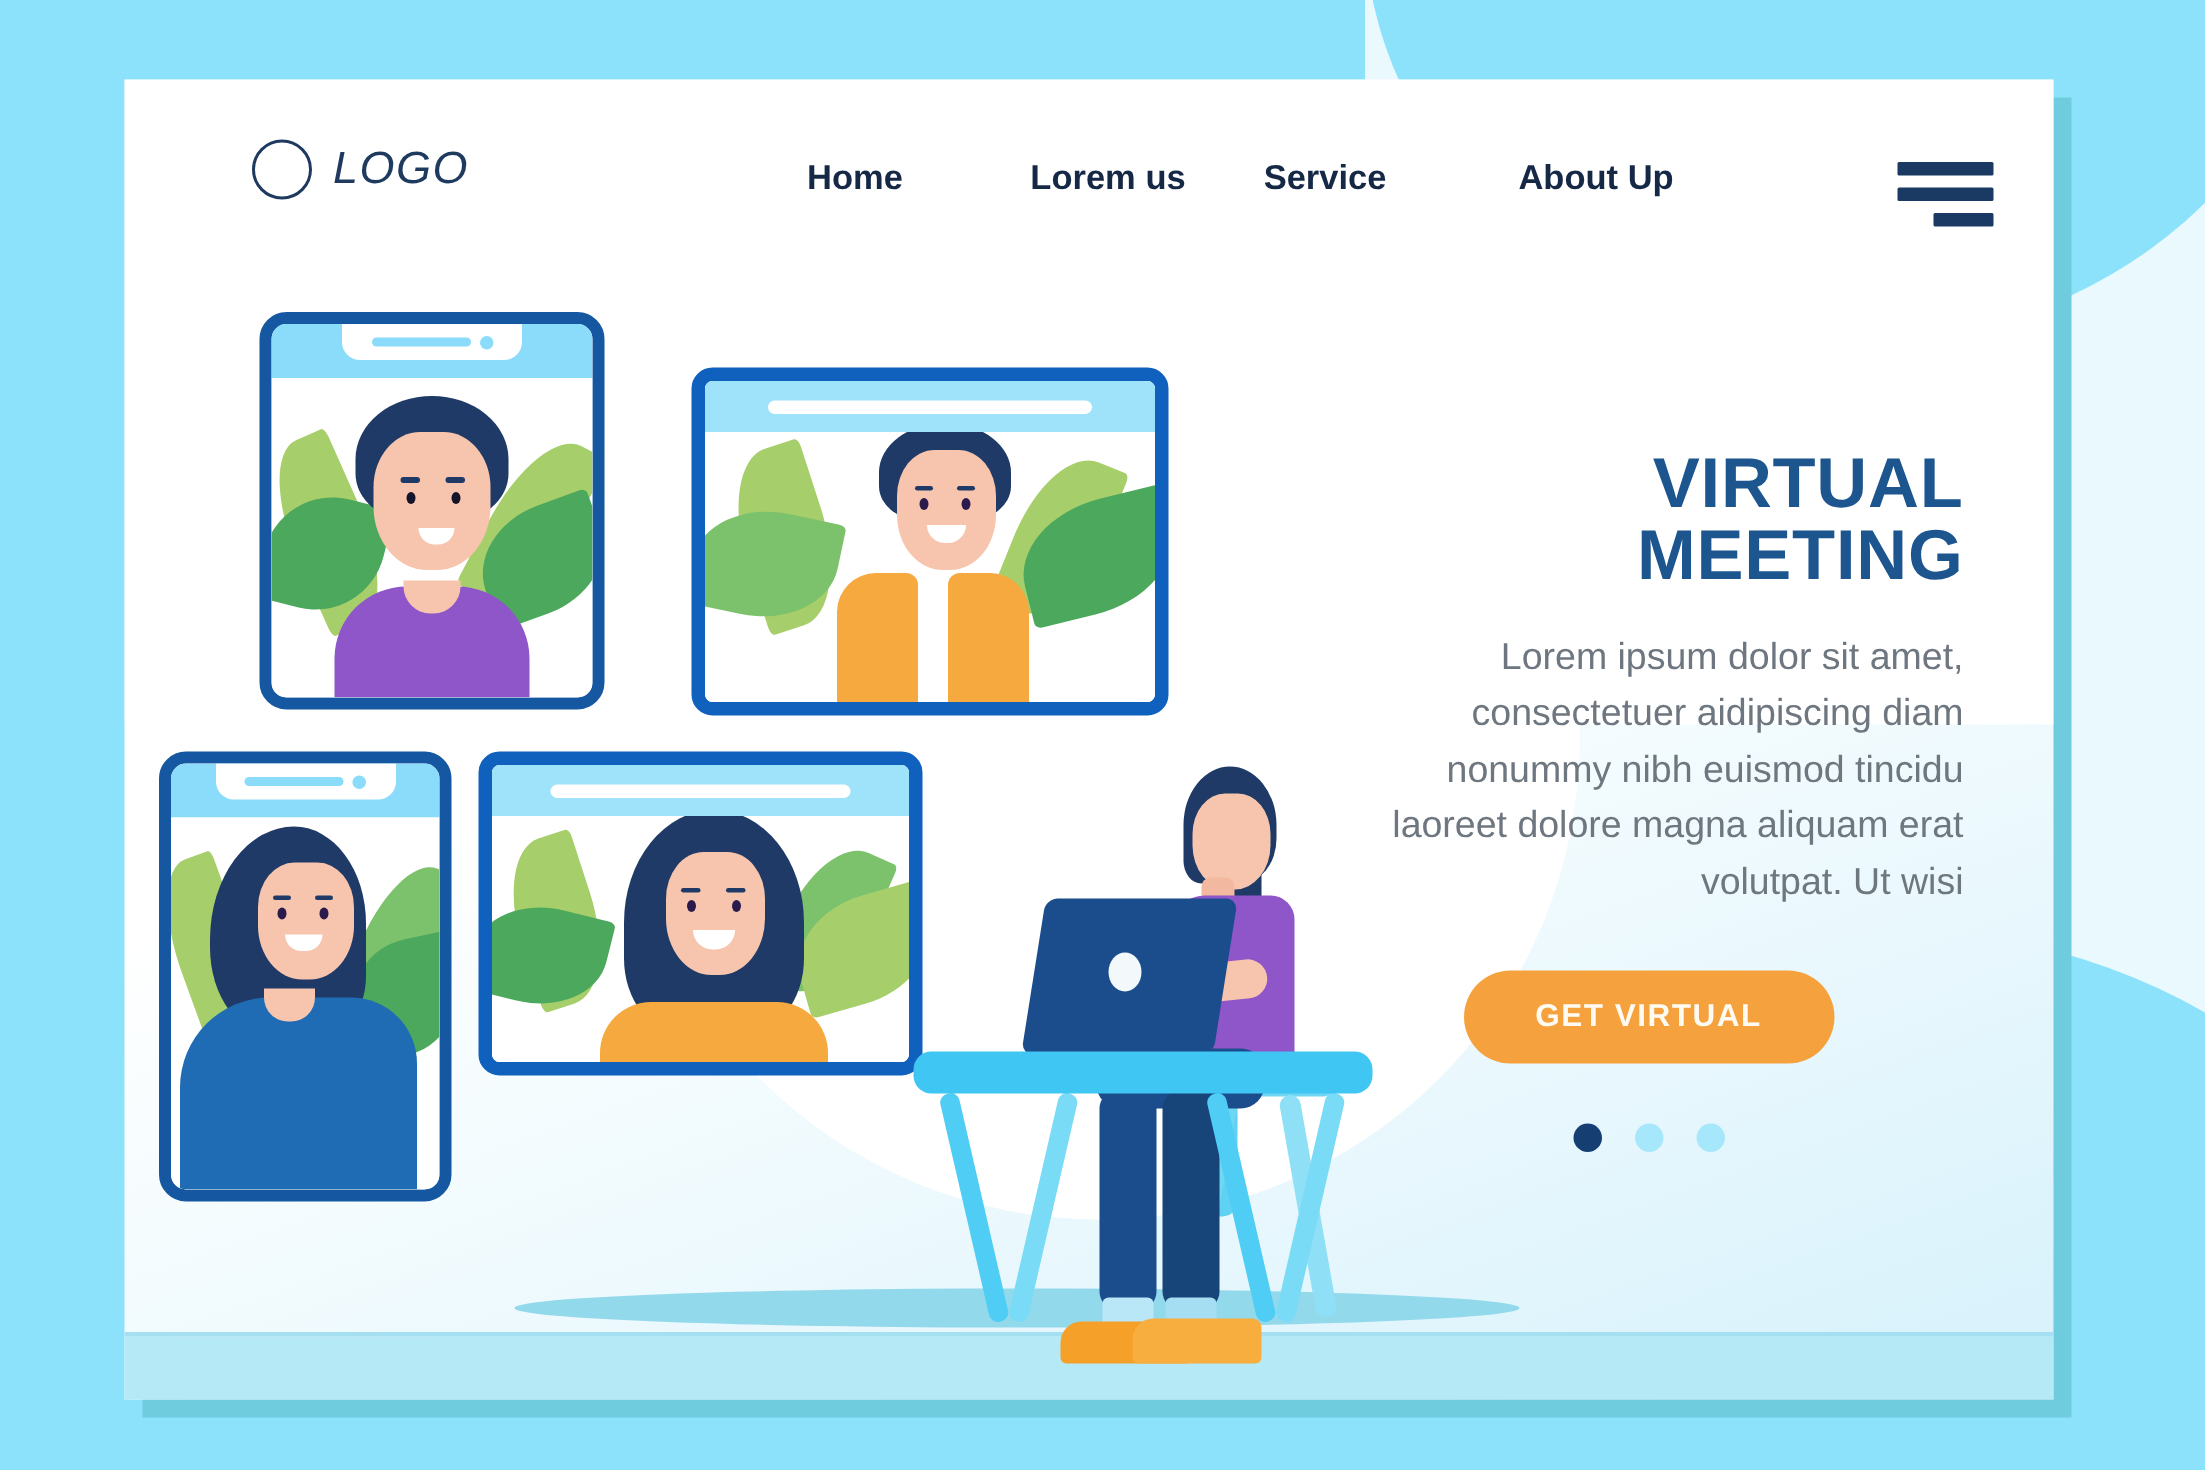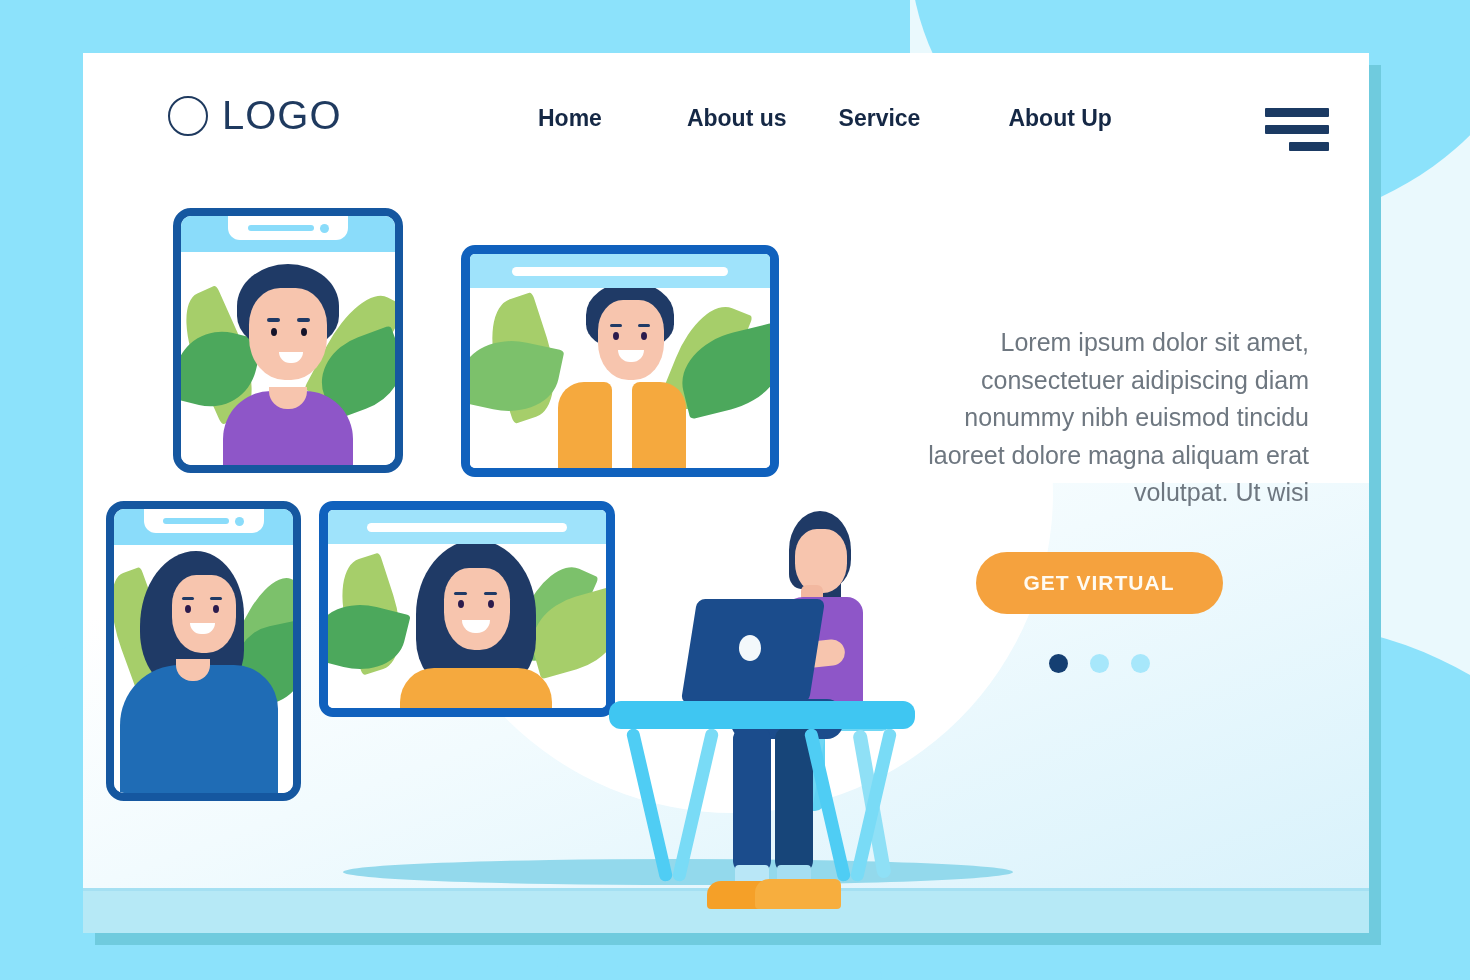--- a/index.html
+++ b/index.html
@@ -59,21 +59,21 @@
   }
   .logo{
     position:absolute; left:85px; top:40px;
     display:flex; align-items:center; gap:14px;
   }
   .logo-mark{
     width:40px; height:40px; border-radius:50%;
     border:2.5px solid #1F3A5F;
   }
   .logo-text{
-    font-size:40px; letter-spacing:1px; color:#1F3A5F; font-weight:400;
+    font-size:30px; letter-spacing:1px; color:#1F3A5F; font-weight:400;font-style:italic;
   }
   .nav{
     position:absolute; left:455px; top:52px;
     display:flex; align-items:center;
   }
   .nav-item{
     font-size:23px; font-weight:bold; color:#152845;
     cursor:pointer; white-space:nowrap;
   }
   .nav-item.n0{ margin-right:85px; }
@@ -186,21 +186,21 @@
 
     <div class="header">
 
       <div class="logo">
         <span class="logo-mark"></span>
         <span class="logo-text">LOGO</span>
       </div>
 
       <div class="nav">
         <span class="nav-item n0">Home</span>
-        <span class="nav-item n1">About us</span>
+        <span class="nav-item n1">Lorem us</span>
         <span class="nav-item n2">Service</span>
         <span class="nav-item n3">About Up</span>
       </div>
 
       <div class="hamburger">
         <i></i>
         <i></i>
         <i></i>
       </div>
     </div>
@@ -324,20 +324,24 @@
       <div style="position:absolute; left:40px; top:234px; width:13px; height:156px; background:#4FCDF4; transform:rotate(-13deg); border-radius:6px;"></div>
       <div style="position:absolute; left:86px; top:234px; width:13px; height:156px; background:#79DBF6; transform:rotate(13deg); border-radius:6px;"></div>
       <div style="position:absolute; left:218px; top:234px; width:13px; height:156px; background:#4FCDF4; transform:rotate(-13deg); border-radius:6px;"></div>
       <div style="position:absolute; left:264px; top:234px; width:13px; height:156px; background:#79DBF6; transform:rotate(13deg); border-radius:6px;"></div>
 
       <div style="position:absolute; left:86px; top:106px; width:128px; height:104px; background:#1B4C8C; border-radius:8px; transform:skewX(-9deg); z-index:4;"></div>
       <div style="position:absolute; left:136px; top:142px; width:22px; height:26px; background:#F3F8FB; border-radius:50%; z-index:5;"></div>
     </div>
 
     <div class="right-col">
+      <div class="title">
+        <div>VIRTUAL</div>
+        <div>MEETING</div>
+      </div>
       <p class="lead">Lorem ipsum dolor sit amet, consectetuer aidipiscing diam nonummy nibh euismod tincidu laoreet dolore magna aliquam erat volutpat. Ut wisi</p>
       <div class="cta-wrap">
         <button class="cta">GET VIRTUAL</button>
       </div>
       <div class="dots">
         <span class="dot on"></span>
         <span class="dot"></span>
         <span class="dot"></span>
       </div>
     </div>

